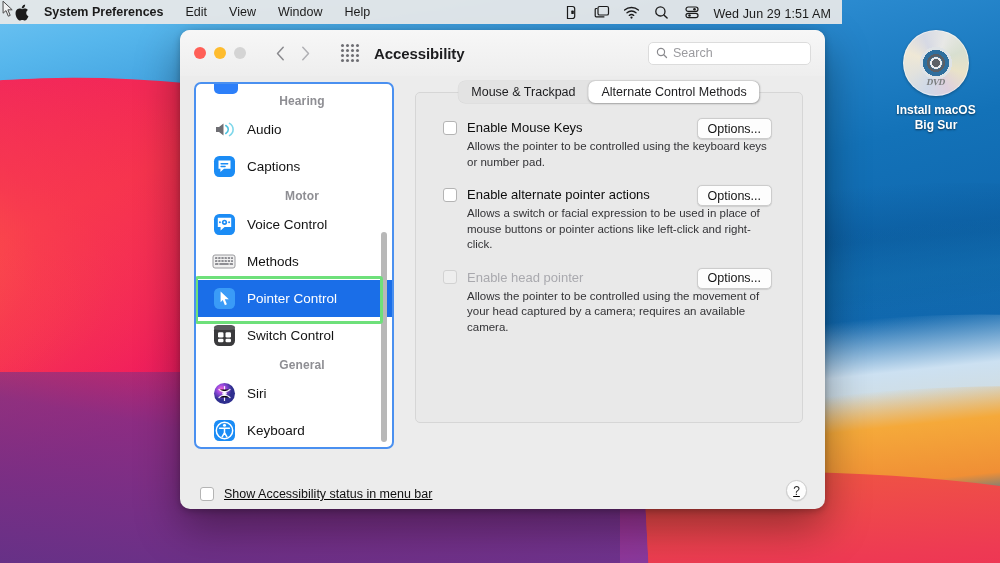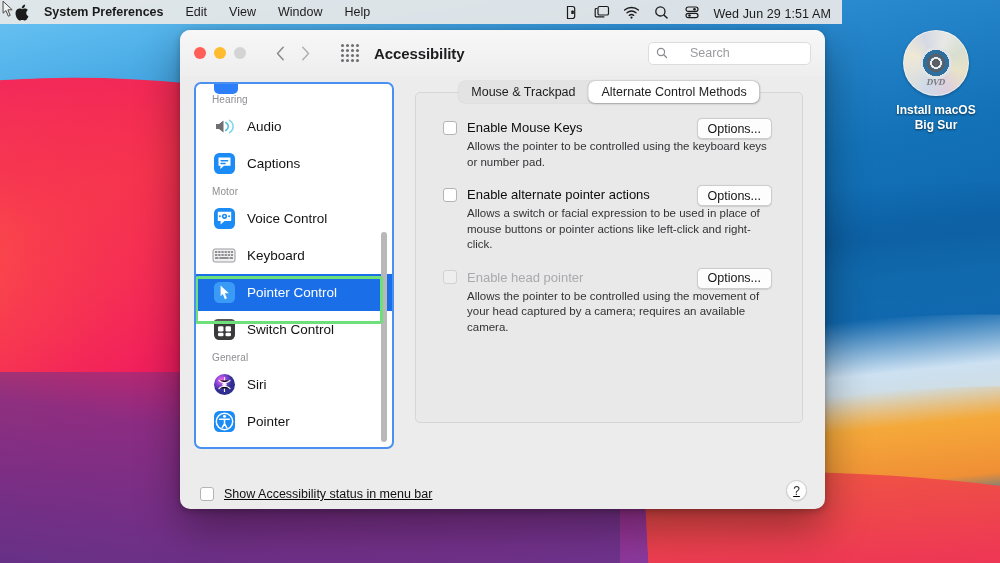--- a/index.html
+++ b/index.html
@@ -113,37 +113,37 @@
   .l-yellow { background:#febc2e; }
   .l-gray { background:#d4d4d4; }
   .navarrows { display:flex; gap:10px; margin-left:27px; color:#8a8a8e; }
   .nav-btn { width:15px; height:19px; display:flex; align-items:center; justify-content:center; }
   .grid-icon { margin-left:28px; display:grid; grid-template-columns:repeat(4,3px); grid-template-rows:repeat(4,3px); gap:2px; }
   .grid-icon i { width:3px; height:3px; background:#6e6e73; border-radius:50%; display:block; }
   .win-title { margin-left:15px; font-size:15px; font-weight:bold; color:#1d1d1f; letter-spacing:-.1px; }
   .searchbox {
     margin-left:auto; width:163px; height:23px;
     background:#fff; border:1px solid #dcdcdc; border-radius:5px;
-    display:flex; align-items:center; padding:0 7px; gap:22px;
+    display:flex; align-items:center; padding:0 7px; gap:5px;
   }
   .searchbox .ph { font-size:12.5px; color:#9b9b9f; }
 
   .winbody { flex:1; display:flex; padding:6px 14px 0 14px; gap:13px; min-height:0; }
 
   
   .sidebar-wrap {
     width:200px; flex:0 0 200px; position:relative;
     border:2px solid #4a90f0; border-radius:7px;
     background:#ffffff; overflow:hidden;
     height:367px;
   }
   .sidebar-scroll { position:absolute; inset:0; overflow:hidden; padding:0; }
   .sb-cut { height:6px; }
   .sb-cut .cutico { width:24px; height:10px; margin-left:18px; background:#2d7ff9; border-radius:0 0 5px 5px; }
-  .sb-section { font-size:10px; color:#8e8e93; font-weight:normal; padding:4px 0 3px 16px; letter-spacing:.1px; }
+  .sb-section { font-size:12px; color:#8e8e93; font-weight:bold; padding:4px 0 3px 16px; letter-spacing:.1px;text-align:center; }
   .sb-item {
     height:37px; display:flex; align-items:center; gap:11px;
     padding:0 10px 0 16px; font-size:13.5px; color:#131313;
   }
   .sb-item.selected { background:#1a6ee8; color:#fff; }
   .sb-ico { width:24px; height:24px; flex:0 0 24px; display:flex; align-items:center; justify-content:center; }
   .sb-label { white-space:nowrap; }
   .sb-scrollbar { position:absolute; right:5px; top:148px; width:6px; height:210px; background:#b8b8b8; border-radius:3px; }
 
   
@@ -428,21 +428,21 @@
                   <rect x="9.4" y="7" width="2.3" height="2.1" rx=".4"></rect>
                   <rect x="12.6" y="7" width="2.3" height="2.1" rx=".4"></rect>
                   <rect x="15.8" y="7" width="2.3" height="2.1" rx=".4"></rect>
                   <rect x="19" y="7" width="2" height="2.1" rx=".4"></rect>
                   <rect x="3" y="10" width="3.4" height="2.1" rx=".4"></rect>
                   <rect x="7.3" y="10" width="9.4" height="2.1" rx=".4"></rect>
                   <rect x="17.6" y="10" width="3.4" height="2.1" rx=".4"></rect>
                 </g>
               </svg>
           </span>
-          <span class="sb-label">Keyboard</span>
+          <span class="sb-label">Methods</span>
         </div>
 
         <div class="sb-item selected">
           <span class="sb-ico">
             <svg width="23" height="23" viewBox="0 0 23 23">
                 <rect x="1" y="1" width="21" height="21" rx="5.2" fill="#3a9bf7"></rect>
                 <path d="M7.6 4.4l8.2 7.8h-4l2.1 5.1-2 .9-2.1-5.1-2.2 2.1z" fill="#fff"></path>
               </svg>
           </span>
           <span class="sb-label">Pointer Control</span>
@@ -490,21 +490,21 @@
 
         <div class="sb-item">
           <span class="sb-ico">
             <svg width="23" height="23" viewBox="0 0 23 23">
                 <rect x="1" y="1" width="21" height="21" rx="5.2" fill="#1b8cf5"></rect>
                 <circle cx="11.5" cy="11.5" r="8.2" fill="none" stroke="#fff" stroke-width="1.5"></circle>
                 <circle cx="11.5" cy="6.3" r="1.5" fill="#fff"></circle>
                 <path d="M6.6 9.2h9.8M11.5 9.2v4.4M11.5 13.6l-2.4 4.2M11.5 13.6l2.4 4.2" stroke="#fff" stroke-width="1.5" stroke-linecap="round" fill="none"></path>
               </svg>
           </span>
-          <span class="sb-label">Pointer</span>
+          <span class="sb-label">Keyboard</span>
         </div>
       </div>
       <div class="sb-scrollbar"></div>
       <div class="green-box"></div>
     </div>
 
     <div class="main-col">
       <div class="tabs">
         <span class="tab">Mouse &amp; Trackpad</span>
         <span class="tab active">Alternate Control Methods</span>

